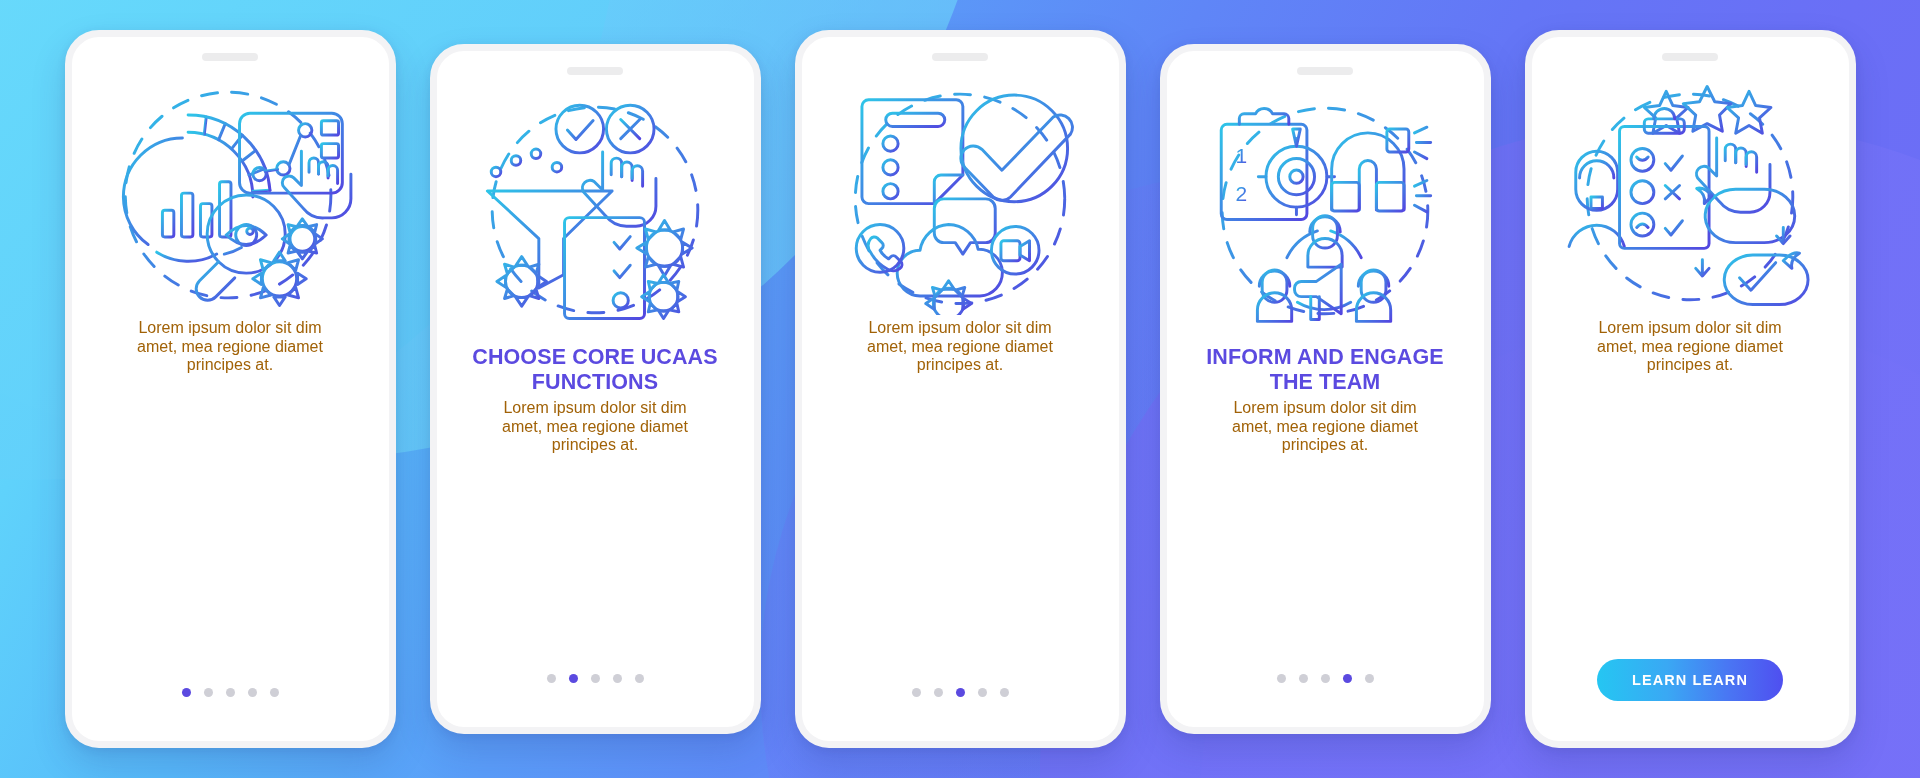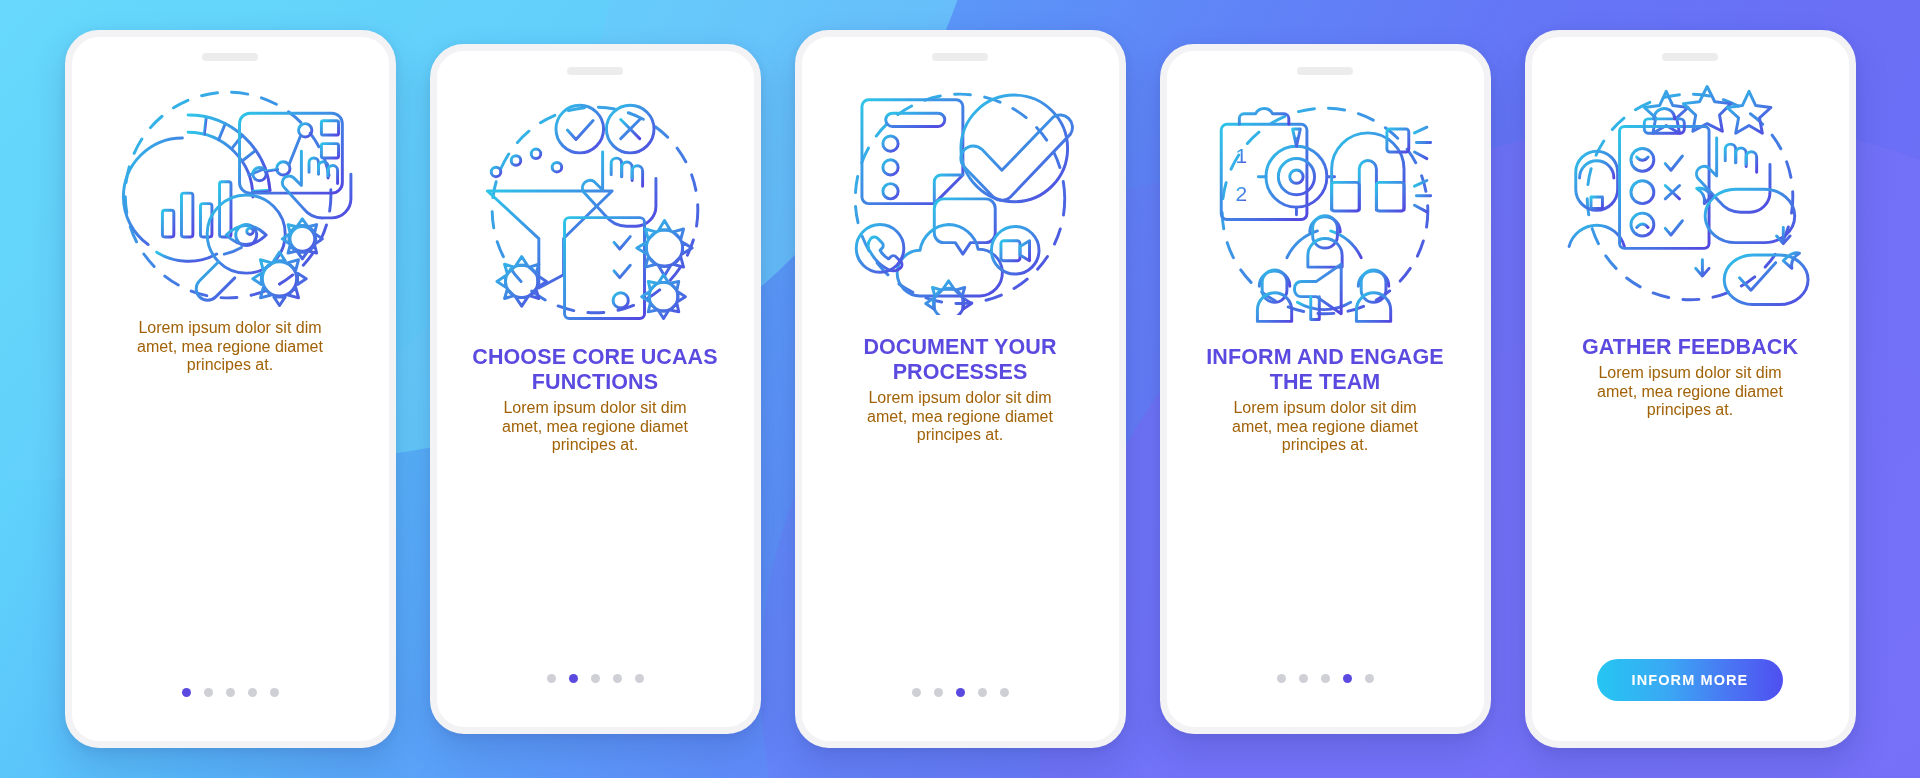--- a/index.html
+++ b/index.html
@@ -396,21 +396,20 @@
             <rect x="173" y="172" width="20" height="21" rx="3"></rect>
             <path d="M193 178 l10 -6 v21 l-10 -6z"></path>
             <path d="M173 203 v22"></path>
 
             <circle cx="118" cy="238" r="16"></circle>
             <path d="M118 214 l6 9 h-12z M94 238 l9 6 v-12z M142 238 l-9 6 v-12z
                      M101 221 l10 3 l-7 7z M135 221 l-3 10 l-7 -7z"></path>
           </g>
         </svg>
       </div>
-      <div class="card-title">DOCUMENT YOUR PROCESSES</div>
       <div class="card-body">Lorem ipsum dolor sit dim amet, mea regione diamet principes at.</div>
       <div class="spacer"></div>
       <div class="dots">
         <span class="dot"></span>
         <span class="dot"></span>
         <span class="dot active"></span>
         <span class="dot"></span>
         <span class="dot"></span>
       </div>
     </div>
@@ -534,20 +533,19 @@
 
             <path d="M166 212 a30 26 0 0 1 30 -25 h28 a30 26 0 0 1 0 52 h-28 a30 26 0 0 1 -30 -25z"></path>
             <path d="M228 193 q9 -10 17 -8 q-10 6 -8 16z"></path>
             <path d="M182 211 l12 13 l26 -29"></path>
 
             <path d="M228 158 v16 M221 167 l7 8 l7 -8"></path>
             <path d="M143 192 v16 M136 201 l7 8 l7 -8"></path>
           </g>
         </svg>
       </div>
-      <div class="card-title">GATHER FEEDBACK</div>
       <div class="card-body">Lorem ipsum dolor sit dim amet, mea regione diamet principes at.</div>
       <div class="spacer"></div>
-      <button class="learn-btn">INFORM MORE</button>
+      <button class="learn-btn">LEARN LEARN</button>
     </div>
 
   </div>
 </div>
 
 </body></html>

